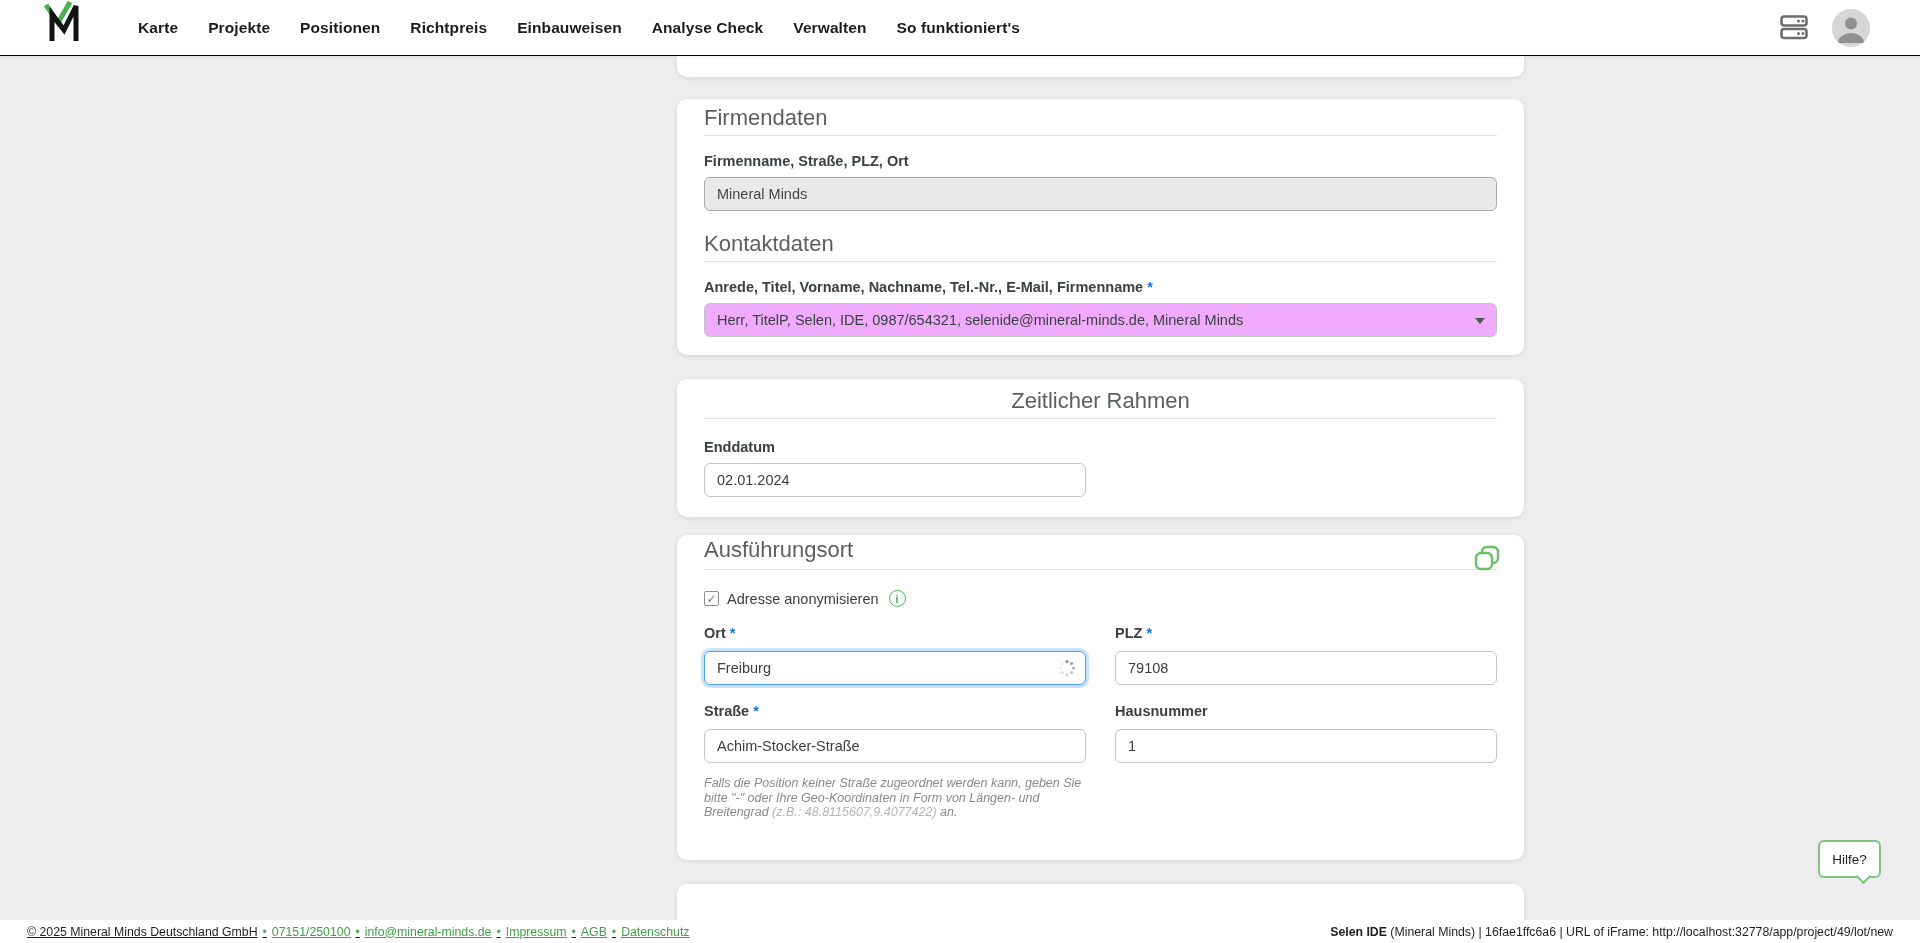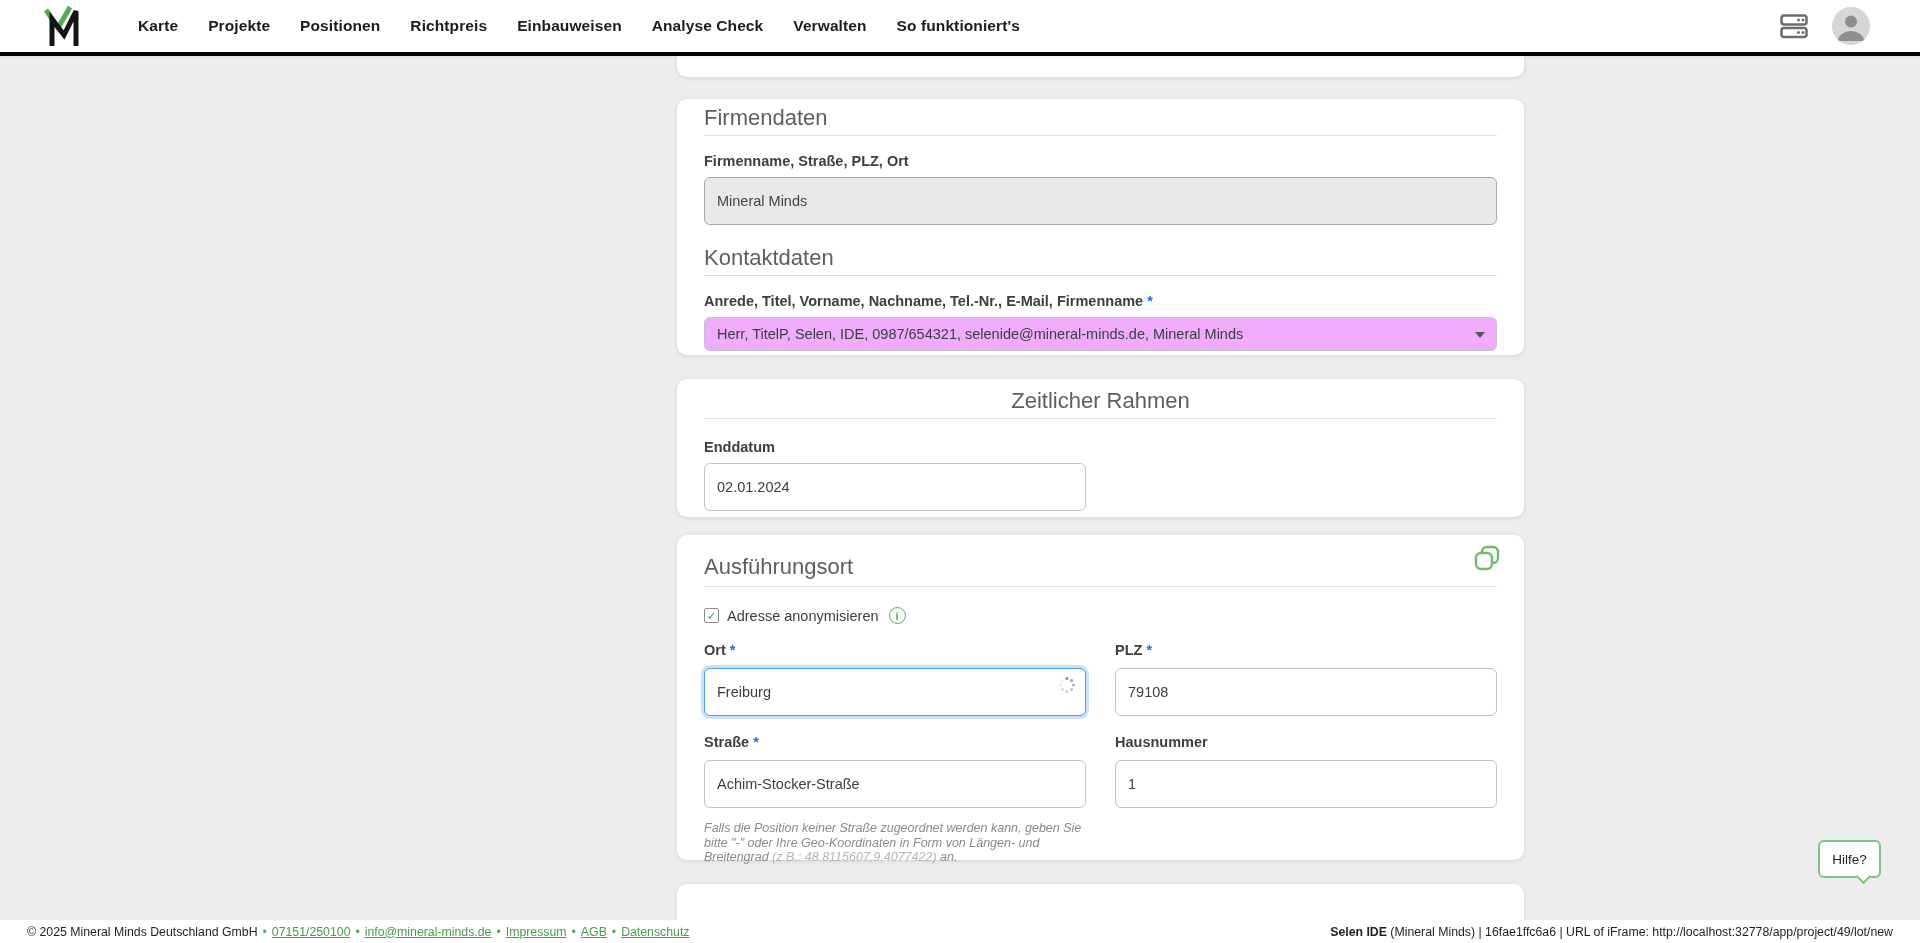--- a/index.html
+++ b/index.html
@@ -7,23 +7,23 @@
   body {
     width:1920px; height:943px; position:relative; overflow:hidden;
     background:#ededed;
     font-family:"Liberation Sans","DejaVu Sans",sans-serif;
     color:#3c4043;
   }
 
   
   .navbar {
     position:absolute; top:0; left:0; width:1920px; height:56px;
-    background:#ffffff; border-bottom:4px solid #000000;
+    background:#ffffff; border-bottom:1px solid #000000;
     box-shadow:0 1px 3px rgba(0,0,0,0.08);
-    display:flex; align-items:center; z-index:20;
+    display:flex; z-index:20;
   }
   .logo { margin-left:44px; width:38px; height:42px; display:flex; align-items:center; cursor:pointer; }
   .nav-items { display:flex; gap:30px; margin-left:56px; align-items:center; }
   .nav-item {
     font-size:15.5px; font-weight:600; color:#1c1c1c; letter-spacing:.1px;
     cursor:pointer; white-space:nowrap;
   }
   .nav-right { margin-left:auto; margin-right:50px; display:flex; align-items:center; gap:24px; }
   .icon-btn { cursor:pointer; display:flex; align-items:center; }
   .avatar { width:38px; height:38px; border-radius:50%; overflow:hidden; background:#dadada; cursor:pointer; }
@@ -44,21 +44,21 @@
     font-size:22px; line-height:22px; font-weight:400; color:#5b5f63; margin:0;
   }
   .divider { border:none; border-top:1px solid #e0e0e0; margin:0; }
 
   .field-label {
     display:block; font-size:14.5px; font-weight:700; line-height:15px; color:#3c4043;
   }
   .req { color:#1a73e8; font-weight:700; }
 
   .text-input {
-    width:100%; height:48px; border:1px solid #c4c4c4; border-radius:6px;
+    width:100%; height:34px; border:1px solid #c4c4c4; border-radius:6px;
     padding:0 12px; font-size:14.5px; color:#3c4043; background:#fff;
     font-family:"Liberation Sans","DejaVu Sans",sans-serif; outline:none;
   }
   .text-input.readonly { background:#e9e9e9; border-color:#a9a9a9; color:#454545; }
   .input-wrap { position:relative; }
   .text-input.focused {
     border:1px solid #4d9df6;
     box-shadow:0 0 0 3px rgba(66,153,244,0.28);
   }
   .spinner { position:absolute; right:10px; top:8px; width:18px; height:18px; }
@@ -81,21 +81,21 @@
   .card-firmen .card-title { margin-bottom:6px; }
   .card-firmen .field-label { margin-top:18px; margin-bottom:8px; }
   .card-firmen .section-title { margin-top:22px; }
 
   
   .card-zeit { padding-top:11px; }
   .card-zeit .card-title { margin-bottom:6px;text-align:center; }
   .card-zeit .field-label { margin-top:21px; margin-bottom:8px; }
 
   
-  .card-ort { padding-top:21px; }
+  .card-ort { padding-top:4px; }
   .card-ort .card-title { margin-bottom:8px; }
   .copy-btn { position:absolute; top:10px; right:24px; width:26px; height:26px; cursor:pointer; }
 
   .checkbox-row { margin-top:20px; display:flex; align-items:center; gap:8px; }
   .checkbox {
     width:15px; height:15px; border:1px solid #8d8d8d; border-radius:2px; background:#fff;
     display:flex; align-items:center; justify-content:center; cursor:pointer;
     font-size:12px; font-weight:700; color:#43a047; line-height:1;
   }
   .checkbox-label { font-size:14.5px; color:#3c4043; }
@@ -122,21 +122,21 @@
     background:#fff; border-right:2px solid #7cc47f; border-bottom:2px solid #7cc47f;
     transform:rotate(45deg);
   }
 
   
   .footer {
     position:absolute; left:0; bottom:0; width:1920px; height:23px; background:#ffffff;
     display:flex; align-items:center; justify-content:space-between; padding:0 27px;
     font-size:12.3px; color:#1f1f1f; z-index:25;
   }
-  .footer-left { display:flex; align-items:center; gap:5px; white-space:nowrap; }
+  .footer-left { display:flex; align-items:center; gap:5px; white-space:nowrap;text-decoration:underline; }
   .footer-sep { color:#4caf50; }
   .footer-link { color:#43a047; text-decoration:underline; cursor:pointer; }
   .footer-right { white-space:nowrap; }
   .footer-right .bold { font-weight:700; }
 </style>
 </head>
 <body>
 
 <div class="navbar">
   <div class="logo">

